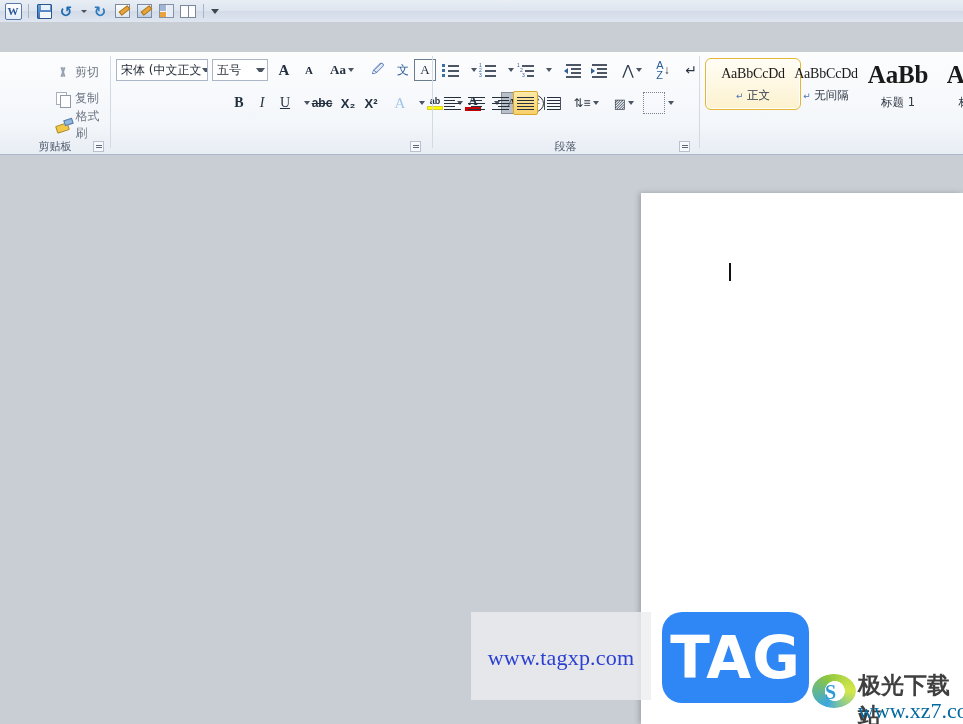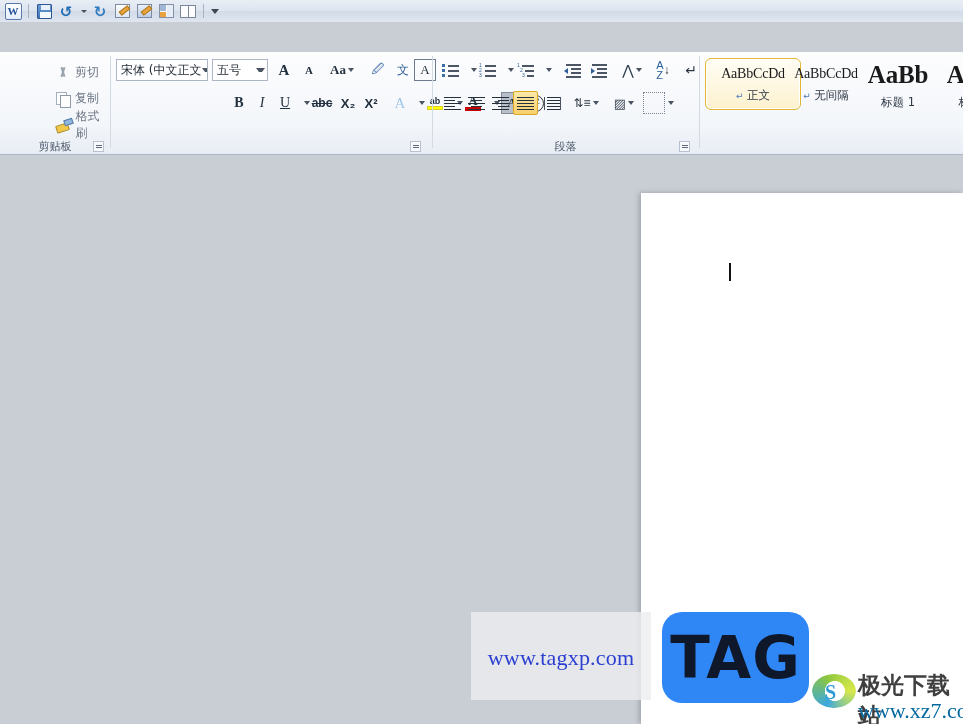--- a/index.html
+++ b/index.html
@@ -209,21 +209,21 @@
   .wm-url {
     font-family:"Liberation Serif","DejaVu Serif",serif; font-size:22px; color:#2b3fd1;
     margin-top:4px; letter-spacing:.2px;
   }
   .tag-badge {
     position:absolute; left:662px; top:612px; width:147px; height:91px;
     background:#2f86f5; border-radius:20px; display:flex; align-items:center; justify-content:center;
   }
   .tag-badge span {
     font-family:"DejaVu Sans","Liberation Sans",sans-serif; font-weight:bold; font-size:58px;
-    color:#0f172a; letter-spacing:1px;
+    color:#ffffff; letter-spacing:1px;
   }
   .jg-logo { position:absolute; left:812px; top:668px; width:151px; height:52px; }
   .jg-swirl{position:absolute;left:0;top:6px;width:44px;height:34px;border-radius:50%;
     background:conic-gradient(from 210deg,#3ba7e0,#8cc63f,#d5e84a,#3ba7e0);
     -webkit-mask: radial-gradient(circle at 52% 50%, transparent 34%, #000 36%);
             mask: radial-gradient(circle at 52% 50%, transparent 34%, #000 36%);}
   .jg-s{position:absolute;left:13px;top:13px;font-size:20px;color:#2b9ad6;font-weight:bold;
     font-family:"Liberation Serif",serif;}
   .jg-cn{position:absolute;left:46px;top:2px;font-size:23px;font-weight:bold;color:#3f3f3f;
     font-family:"DejaVu Sans","Liberation Sans",sans-serif;letter-spacing:0px;}

